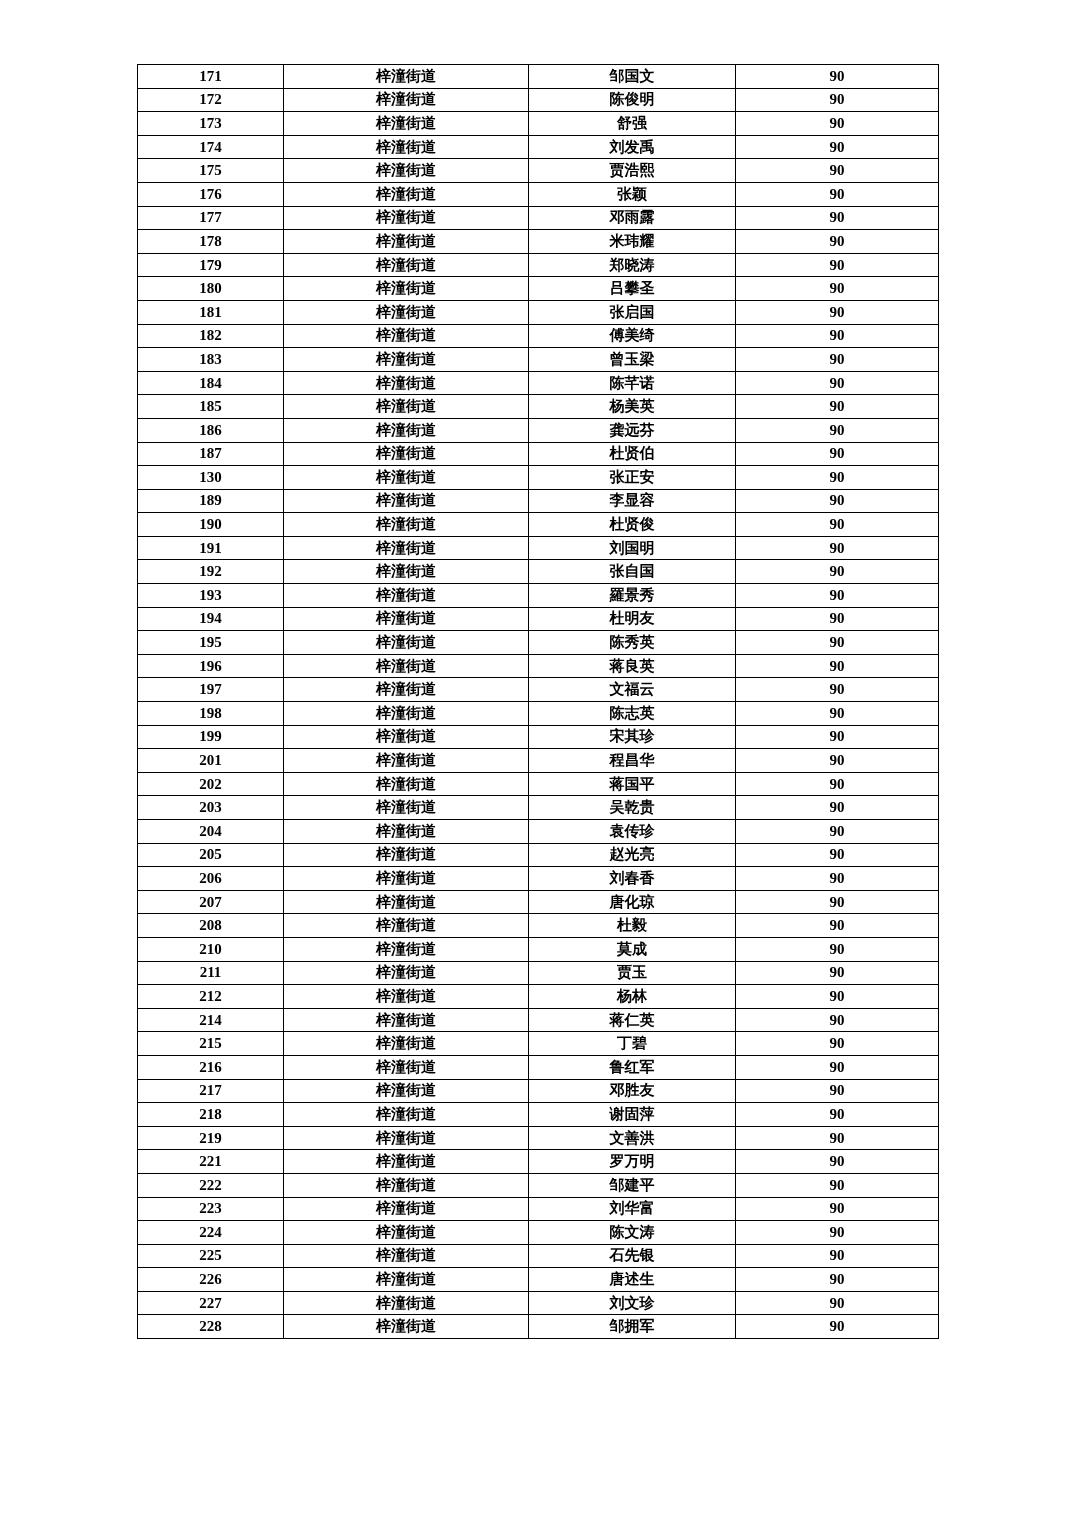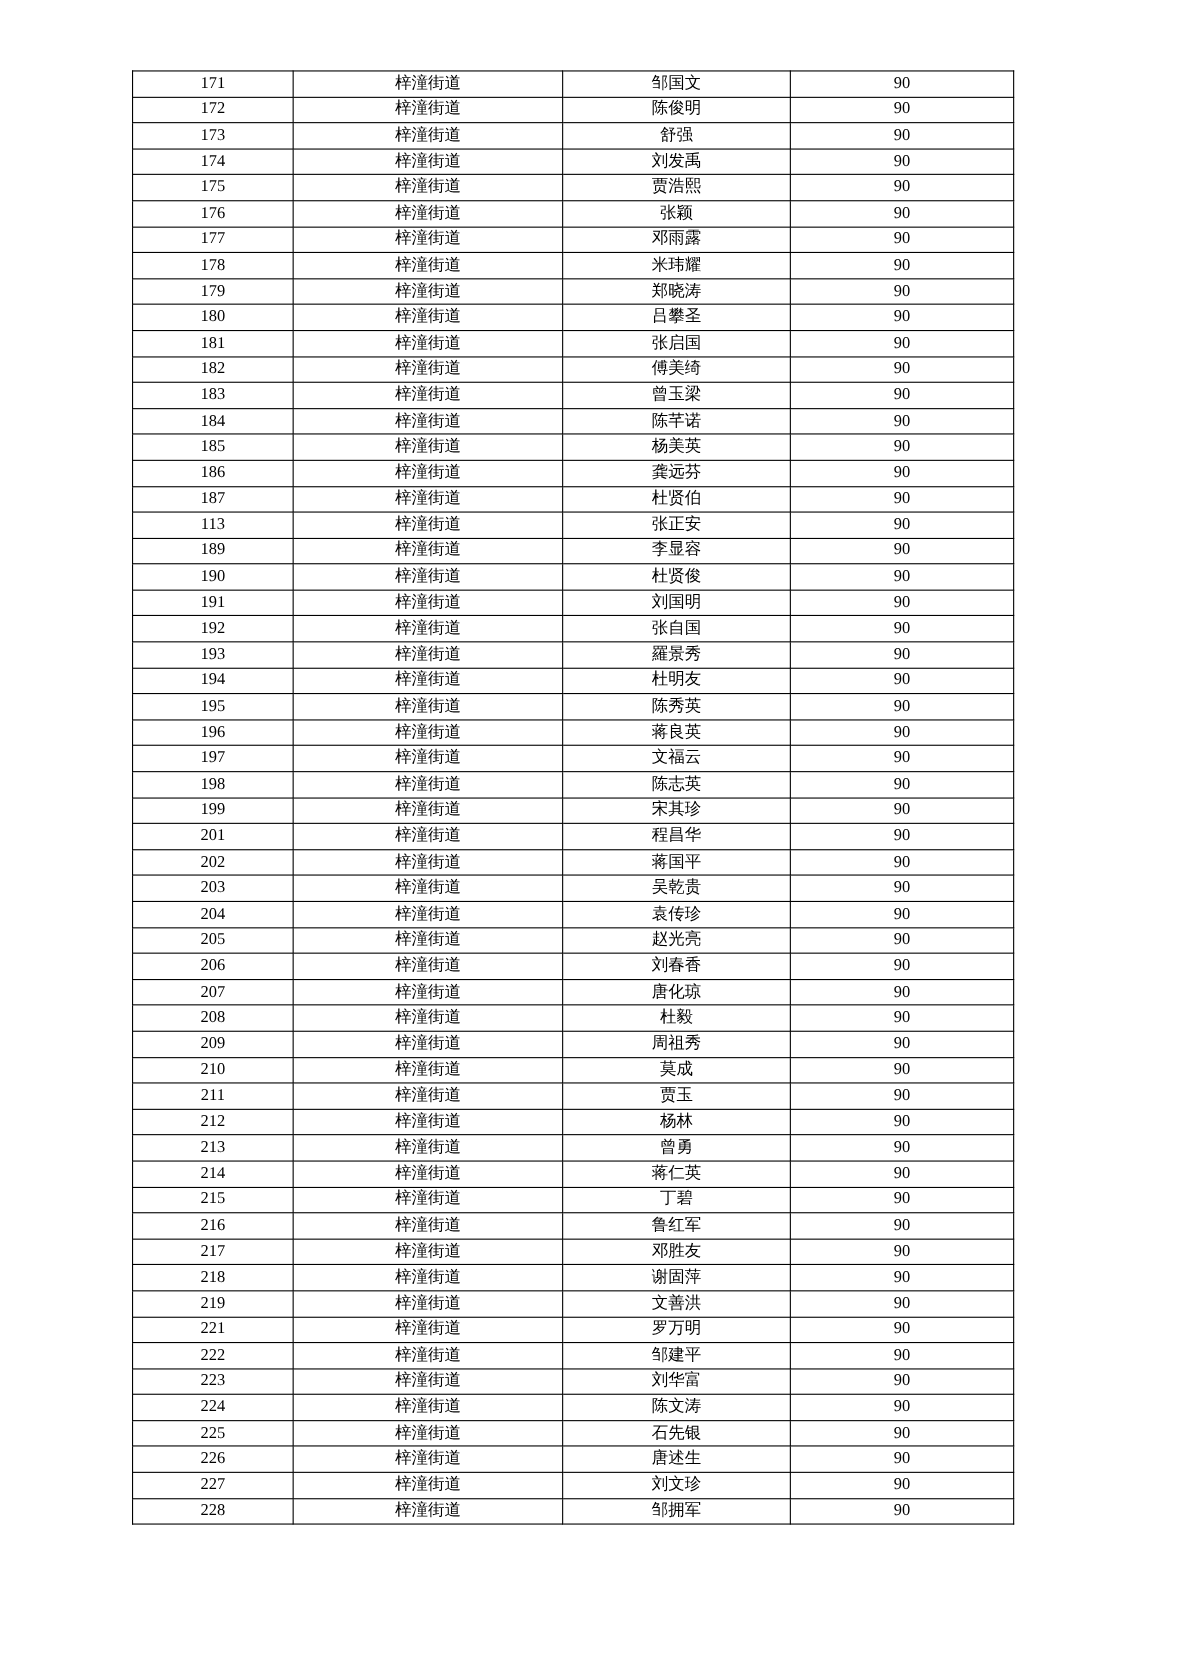--- a/index.html
+++ b/index.html
@@ -11,25 +11,26 @@
     position: relative;
     width: 1075px;
     height: 1519px;
     background: #ffffff;
     font-family: "Liberation Serif", "DejaVu Serif", serif;
     color: #000000;
     overflow: hidden;
   }
   table.score-table {
     position: absolute;
-    left: 120px;
+    left: 137px;
     top: 64px;
     width: 801px;
     border-collapse: collapse;
     table-layout: fixed;
+    font-weight: bold;
   }
   table.score-table td {
     border: 1px solid #000000;
     height: 22.6px;
     padding: 0;
     text-align: center;
     vertical-align: middle;
     font-size: 15px;
     line-height: 1;
     white-space: nowrap;
@@ -148,21 +149,21 @@
           <td>龚远芬</td>
           <td>90</td>
         </tr>
         <tr>
           <td>187</td>
           <td>梓潼街道</td>
           <td>杜贤伯</td>
           <td>90</td>
         </tr>
         <tr>
-          <td>113</td>
+          <td>130</td>
           <td>梓潼街道</td>
           <td>张正安</td>
           <td>90</td>
         </tr>
         <tr>
           <td>189</td>
           <td>梓潼街道</td>
           <td>李显容</td>
           <td>90</td>
         </tr>
@@ -268,47 +269,35 @@
           <td>唐化琼</td>
           <td>90</td>
         </tr>
         <tr>
           <td>208</td>
           <td>梓潼街道</td>
           <td>杜毅</td>
           <td>90</td>
         </tr>
         <tr>
-          <td>209</td>
-          <td>梓潼街道</td>
-          <td>周祖秀</td>
-          <td>90</td>
-        </tr>
-        <tr>
           <td>210</td>
           <td>梓潼街道</td>
           <td>莫成</td>
           <td>90</td>
         </tr>
         <tr>
           <td>211</td>
           <td>梓潼街道</td>
           <td>贾玉</td>
           <td>90</td>
         </tr>
         <tr>
           <td>212</td>
           <td>梓潼街道</td>
           <td>杨林</td>
-          <td>90</td>
-        </tr>
-        <tr>
-          <td>213</td>
-          <td>梓潼街道</td>
-          <td>曾勇</td>
           <td>90</td>
         </tr>
         <tr>
           <td>214</td>
           <td>梓潼街道</td>
           <td>蒋仁英</td>
           <td>90</td>
         </tr>
         <tr>
           <td>215</td>

